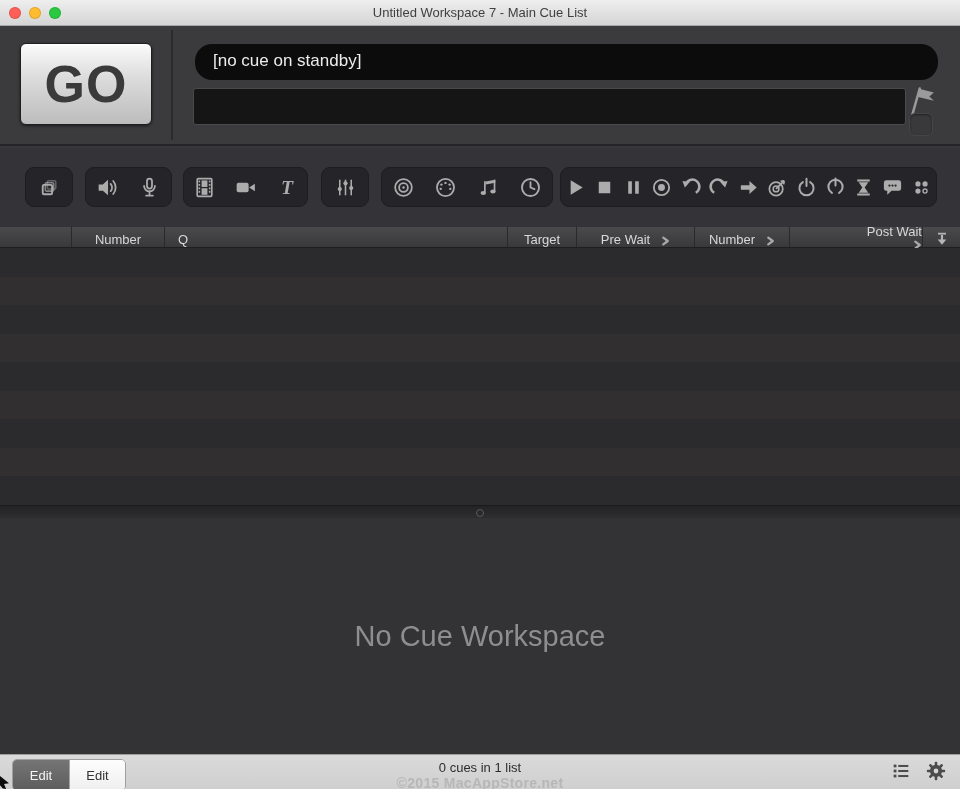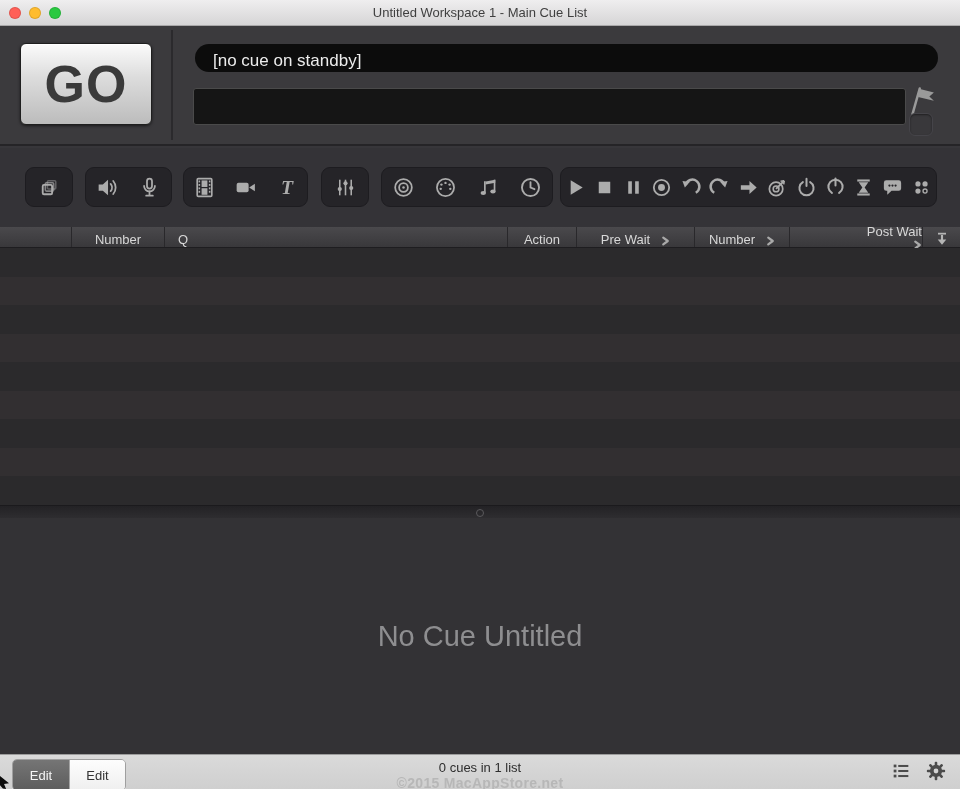--- a/index.html
+++ b/index.html
@@ -21,21 +21,21 @@
   
   .top-panel{position:absolute;top:26px;left:0;width:960px;height:120px;
     background:var(--panel_bg,#3b3a3d);border-bottom:2px solid #252427;}
   .vdivider{position:absolute;left:171px;top:4px;bottom:4px;width:2px;background:#2b2a2d;}
   .go-button{position:absolute;left:20px;top:17px;width:132px;height:82px;border-radius:6px;
     background:linear-gradient(#fbfbfb,#dcdcdc 42%,#bcbcbc);border:1px solid #1f1f1f;
     box-shadow:0 1px 3px rgba(0,0,0,.55),inset 0 1px 0 rgba(255,255,255,.85);
     color:#3a3a3a;font-size:52px;font-weight:bold;letter-spacing:1px;
     display:flex;align-items:center;justify-content:center;cursor:pointer;
     font-family:"Liberation Sans",sans-serif;}
-  .standby{position:absolute;left:195px;top:18px;width:743px;height:28px;border-radius:17px;
+  .standby{position:absolute;left:195px;top:18px;width:743px;height:36px;border-radius:17px;
     background:var(--field_bg,#0c0c0c);color:#ececec;font-size:17px;line-height:34px;
     padding-left:18px;white-space:nowrap;overflow:hidden;}
   .notes{position:absolute;left:193px;top:62px;width:713px;height:37px;
     background:#151515;border:1px solid #4a4a4a;border-radius:3px;color:#ddd;
     font-size:14px;padding:4px 8px;}
   .flag{position:absolute;left:906px;top:58px;width:32px;height:34px;color:#9a9a9a;}
   .flag svg{width:32px;height:34px;}
   .flag-toggle{position:absolute;left:909px;top:87px;width:24px;height:23px;border-radius:6px;
     background:#39383b;border:1px solid #454449;box-shadow:inset 0 1px 2px rgba(0,0,0,.45);
     padding:0;}
@@ -108,21 +108,21 @@
 <body>
 
 <div class="window">
 
   <div class="titlebar">
     <div class="lights">
       <button class="light close"></button>
       <button class="light min"></button>
       <button class="light zoom"></button>
     </div>
-    <div class="title">Untitled Workspace 1 - Main Cue List</div>
+    <div class="title">Untitled Workspace 7 - Main Cue List</div>
   </div>
 
   <div class="top-panel">
     <button class="go-button">GO</button>
     <div class="vdivider"></div>
     <div class="standby">[no cue on standby]</div>
     <div class="notes"></div>
     <span class="flag" id="flag-slot"><svg viewBox="0 0 28 30">
           <path d="M5.5,27 L12,4" stroke="currentColor" stroke-width="2.2" stroke-linecap="round" fill="none"></path>
           <path d="M12.2,4.5 L24.5,7.5 L20.5,11 L24.5,14.8 L10.5,11.5 Z" fill="currentColor"></path>
@@ -375,21 +375,21 @@
 
   <div class="cue-header" id="cue-header">
       <div class="col" style="width: 72px;"></div>
       <div class="col" style="width: 93px;">
         <span class="col-label">Number</span>
       </div>
       <div class="col left" style="width: 343px;">
         <span class="col-label">Q</span>
       </div>
       <div class="col" style="width: 69px;">
-        <span class="col-label">Action</span>
+        <span class="col-label">Target</span>
       </div>
       <div class="col" style="width: 118px;">
         <span class="col-label">Pre Wait</span>
         <span class="chev">
           <svg viewBox="0 0 12 14">
             <path d="M3,2.5 L9,7 L3,11.5" fill="none" stroke="currentColor" stroke-width="3" stroke-linecap="round" stroke-linejoin="round"></path>
           </svg>
         </span>
       </div>
       <div class="col" style="width: 95px;">
@@ -429,21 +429,21 @@
       <div class="row"></div>
       <div class="row"></div>
       <div class="row"></div>
     </div>
 
   <div class="splitter">
     <div class="dot"></div>
   </div>
 
   <div class="inspector">
-    <div class="no-cue">No Cue Untitled</div>
+    <div class="no-cue">No Cue Workspace</div>
   </div>
 
   <div class="statusbar">
     <div class="segmented">
       <button class="seg active">Edit</button>
       <button class="seg">Edit</button>
     </div>
     <div class="status-center">0 cues in 1 list</div>
     <div class="watermark">©2015 MacAppStore.net</div>
     <div class="sb-icons" id="sb-icons">

